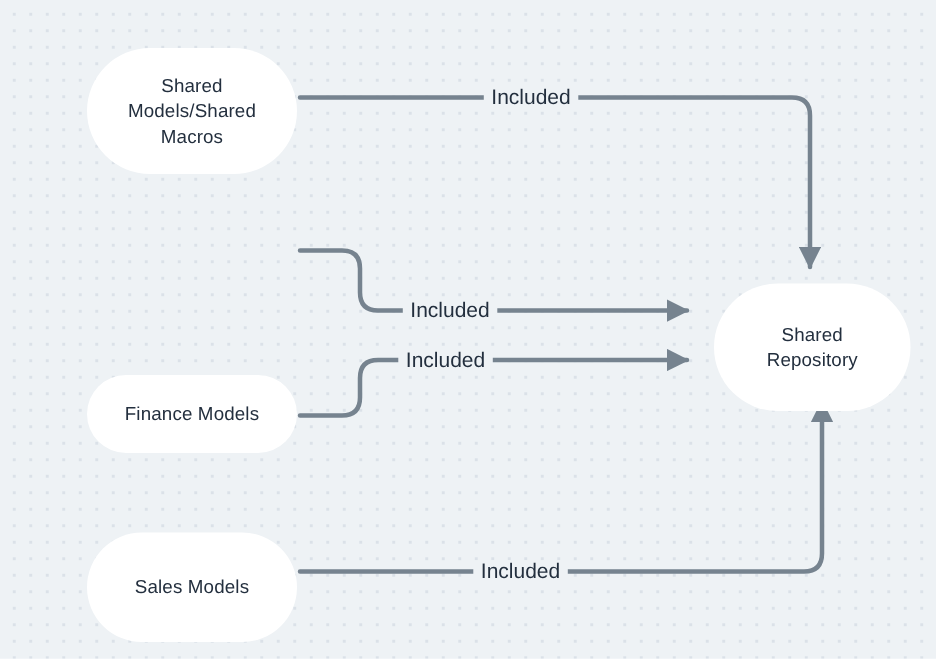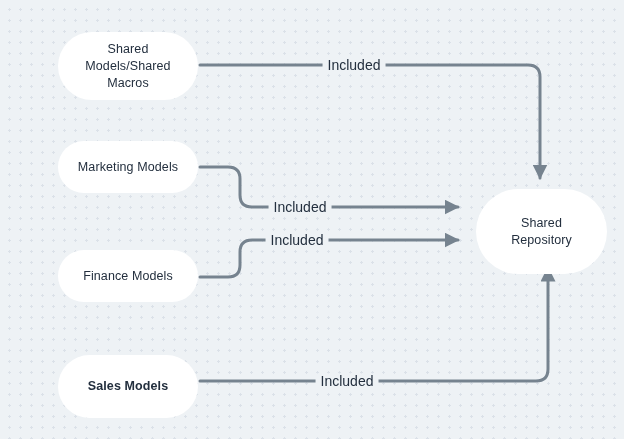--- a/index.html
+++ b/index.html
@@ -74,35 +74,32 @@
 
     <path d="M 200 65 L 528 65 Q 540 65 540 77 L 540 178" fill="none" stroke="#76838f" stroke-width="3" stroke-linecap="round" marker-end="url(#arrow)"></path>
 
     <path d="M 200 167 L 228 167 Q 240 167 240 179 L 240 195 Q 240 207 252 207 L 458 207" fill="none" stroke="#76838f" stroke-width="3" stroke-linecap="round" marker-end="url(#arrow)"></path>
 
     <path d="M 200 277 L 228 277 Q 240 277 240 265 L 240 252 Q 240 240 252 240 L 458 240" fill="none" stroke="#76838f" stroke-width="3" stroke-linecap="round" marker-end="url(#arrow)"></path>
 
     <path d="M 200 381 L 536 381 Q 548 381 548 369 L 548 268" fill="none" stroke="#76838f" stroke-width="3" stroke-linecap="round" marker-end="url(#arrow)"></path>
   </svg>
 
-  <div class="node" style="left:58px; top:32px; width:140px; height:68px;">
+  <div class="node" style="left:58px; top:32px; width:140px; height:84px;">
     <span class="node-label">Shared
 Models/Shared
 Macros</span>
   </div>
 
-  <div class="node" style="left:58px; top:141px; width:140px; height:52px;">
-    <span class="node-label">Marketing Models</span>
-  </div>
 
   <div class="node" style="left:58px; top:250px; width:140px; height:52px;">
     <span class="node-label">Finance Models</span>
   </div>
 
-  <div class="node" style="left:58px; top:355px; width:140px; height:63px;font-weight:bold;">
+  <div class="node" style="left:58px; top:355px; width:140px; height:73px;">
     <span class="node-label">Sales Models</span>
   </div>
 
   <div class="node" style="left:476px; top:189px; width:131px; height:85px;">
     <span class="node-label">Shared Repository</span>
   </div>
 
   <div class="edge-label" style="left:354px; top:65px;">Included</div>
 
   <div class="edge-label" style="left:300px; top:207px;">Included</div>

